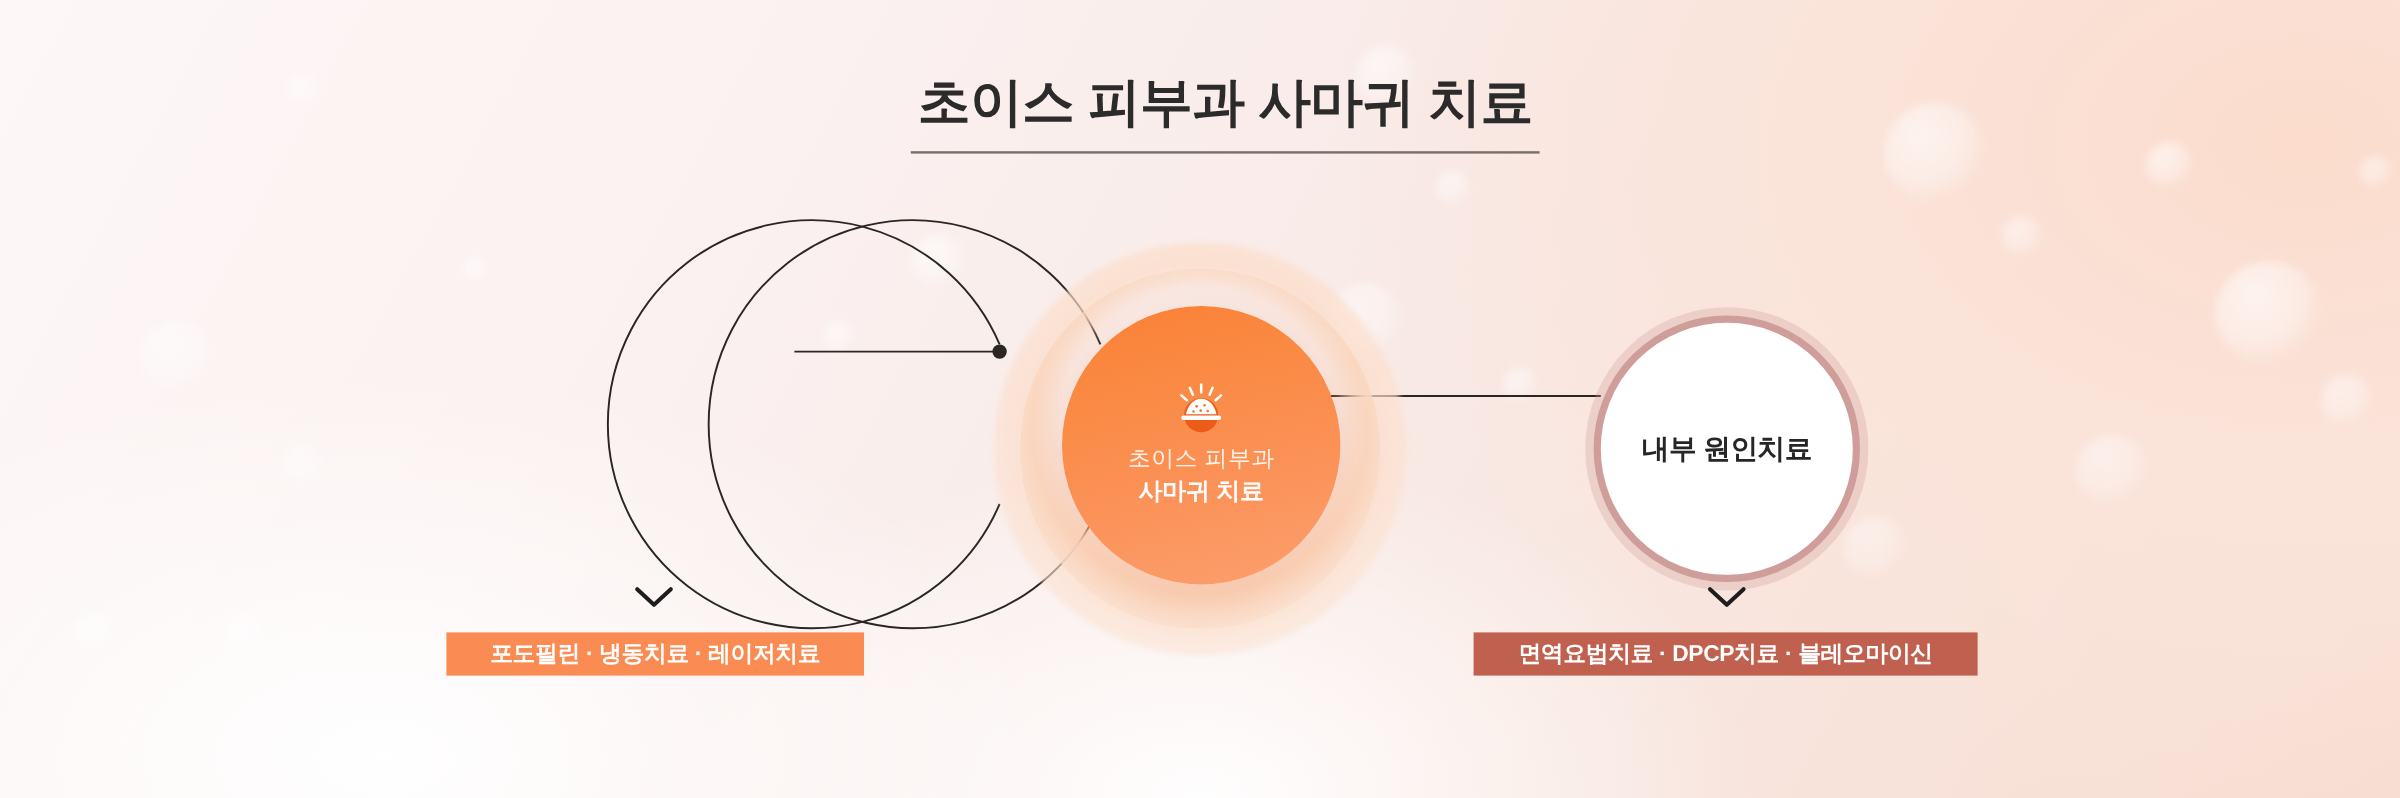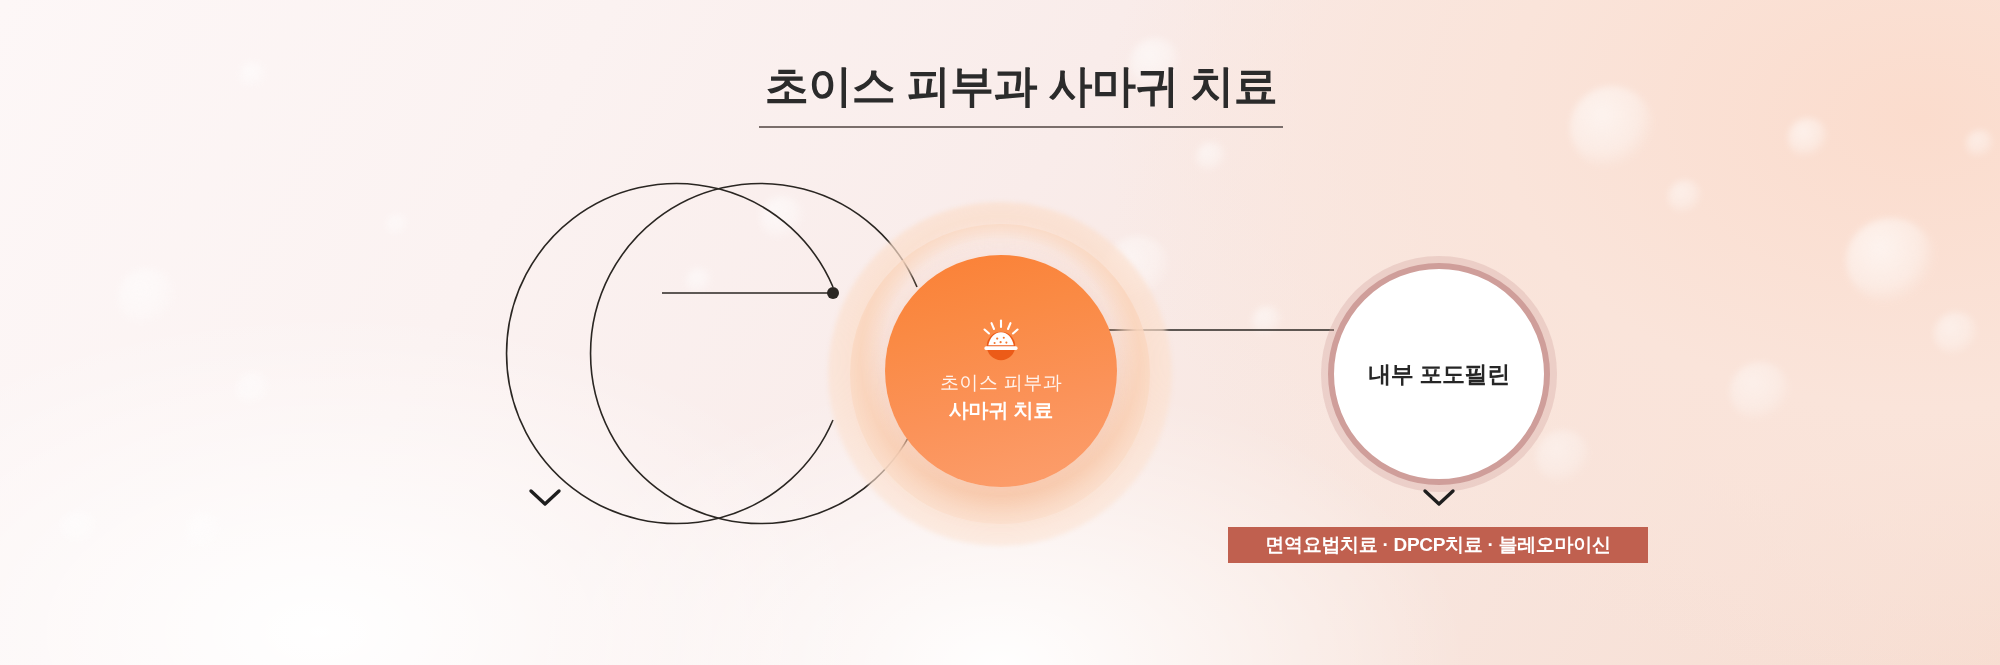--- a/index.html
+++ b/index.html
@@ -286,26 +286,27 @@
             <circle cx="18.6" cy="24.0" r="1.05"></circle>
           </g>
         </svg>
 
         <div class="core-line1">초이스 피부과</div>
         <div class="core-line2">사마귀 치료</div>
       </div>
     </div>
 
     <div class="node node-right">
-      <span class="node-label">내부 포도필린</span>
+      <span class="node-label">내부 원인치료</span>
     </div>
 
     <svg class="chevron chev-left" viewBox="0 0 34 20">
       <polyline points="3,4 17,17 31,4" fill="none" stroke="#1e1e1e" stroke-width="3.4" stroke-linecap="round" stroke-linejoin="round"></polyline>
     </svg>
     <svg class="chevron chev-right" viewBox="0 0 34 20">
       <polyline points="3,4 17,17 31,4" fill="none" stroke="#1e1e1e" stroke-width="3.4" stroke-linecap="round" stroke-linejoin="round"></polyline>
     </svg>
 
+    <div class="pill pill-left">포도필린 · 냉동치료 · 레이저치료</div>
     <div class="pill pill-right">면역요법치료 · DPCP치료 · 블레오마이신</div>
 
   </div>
 </div>
 
 </body></html>

